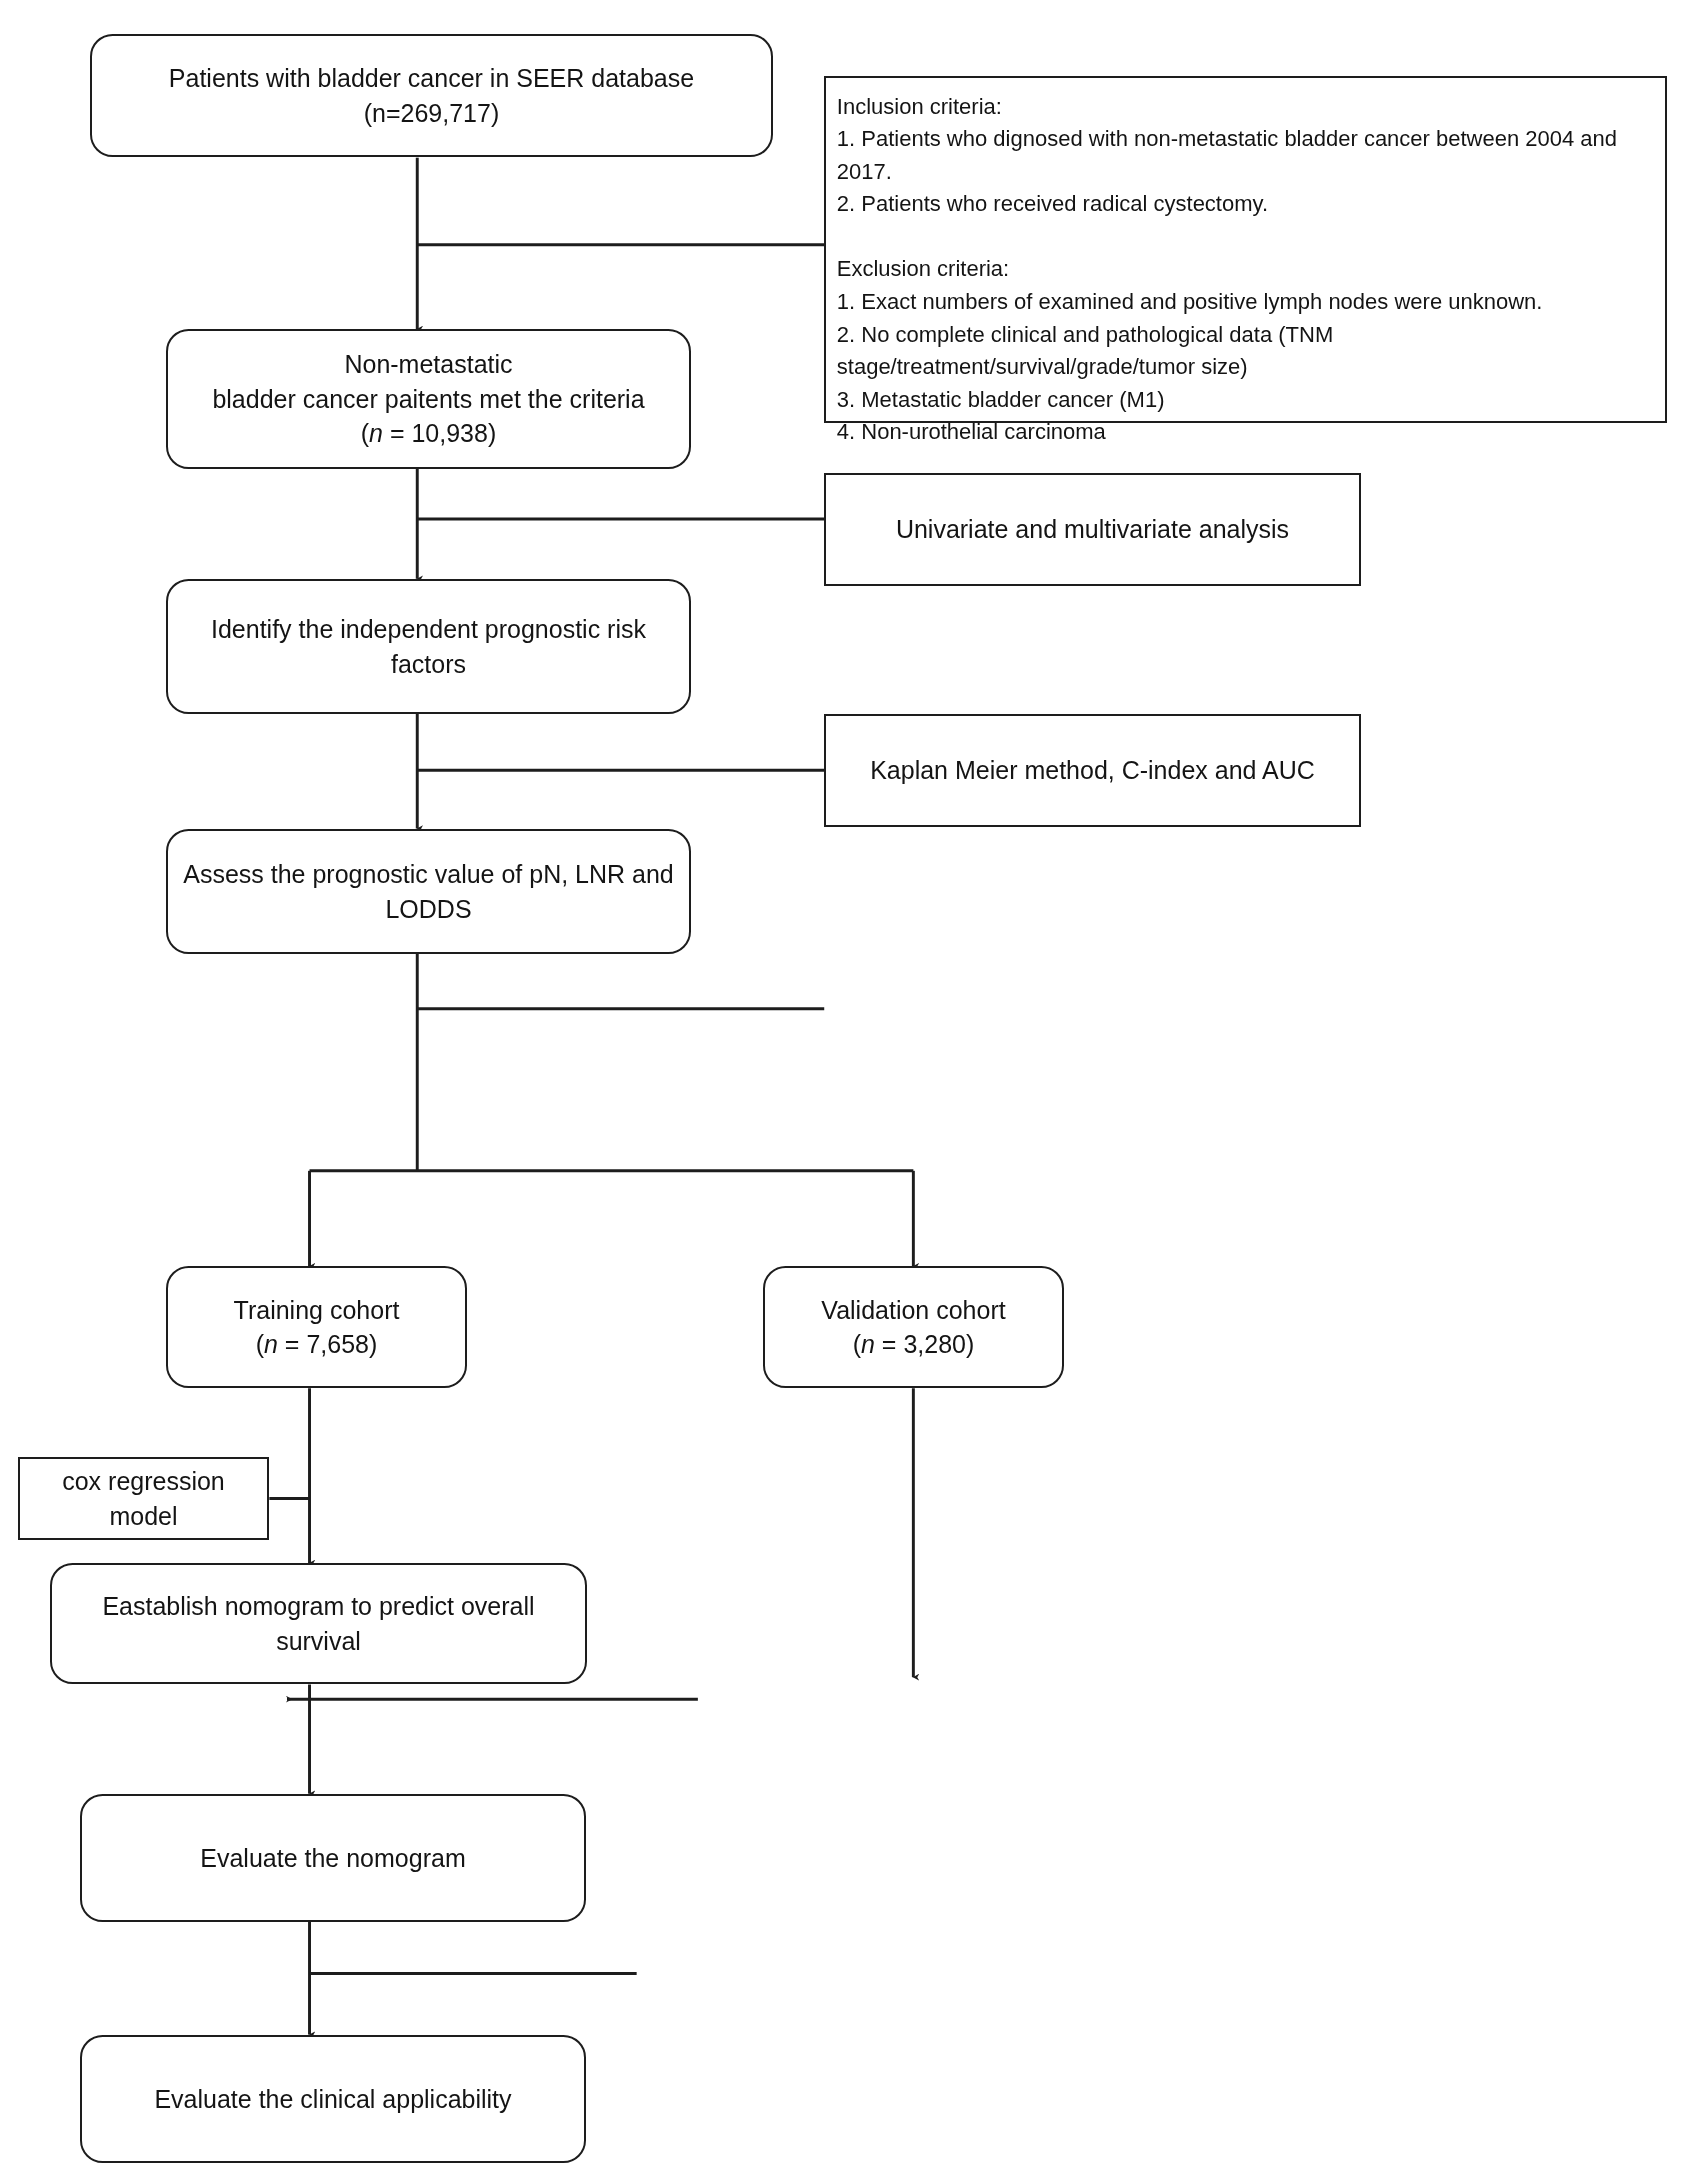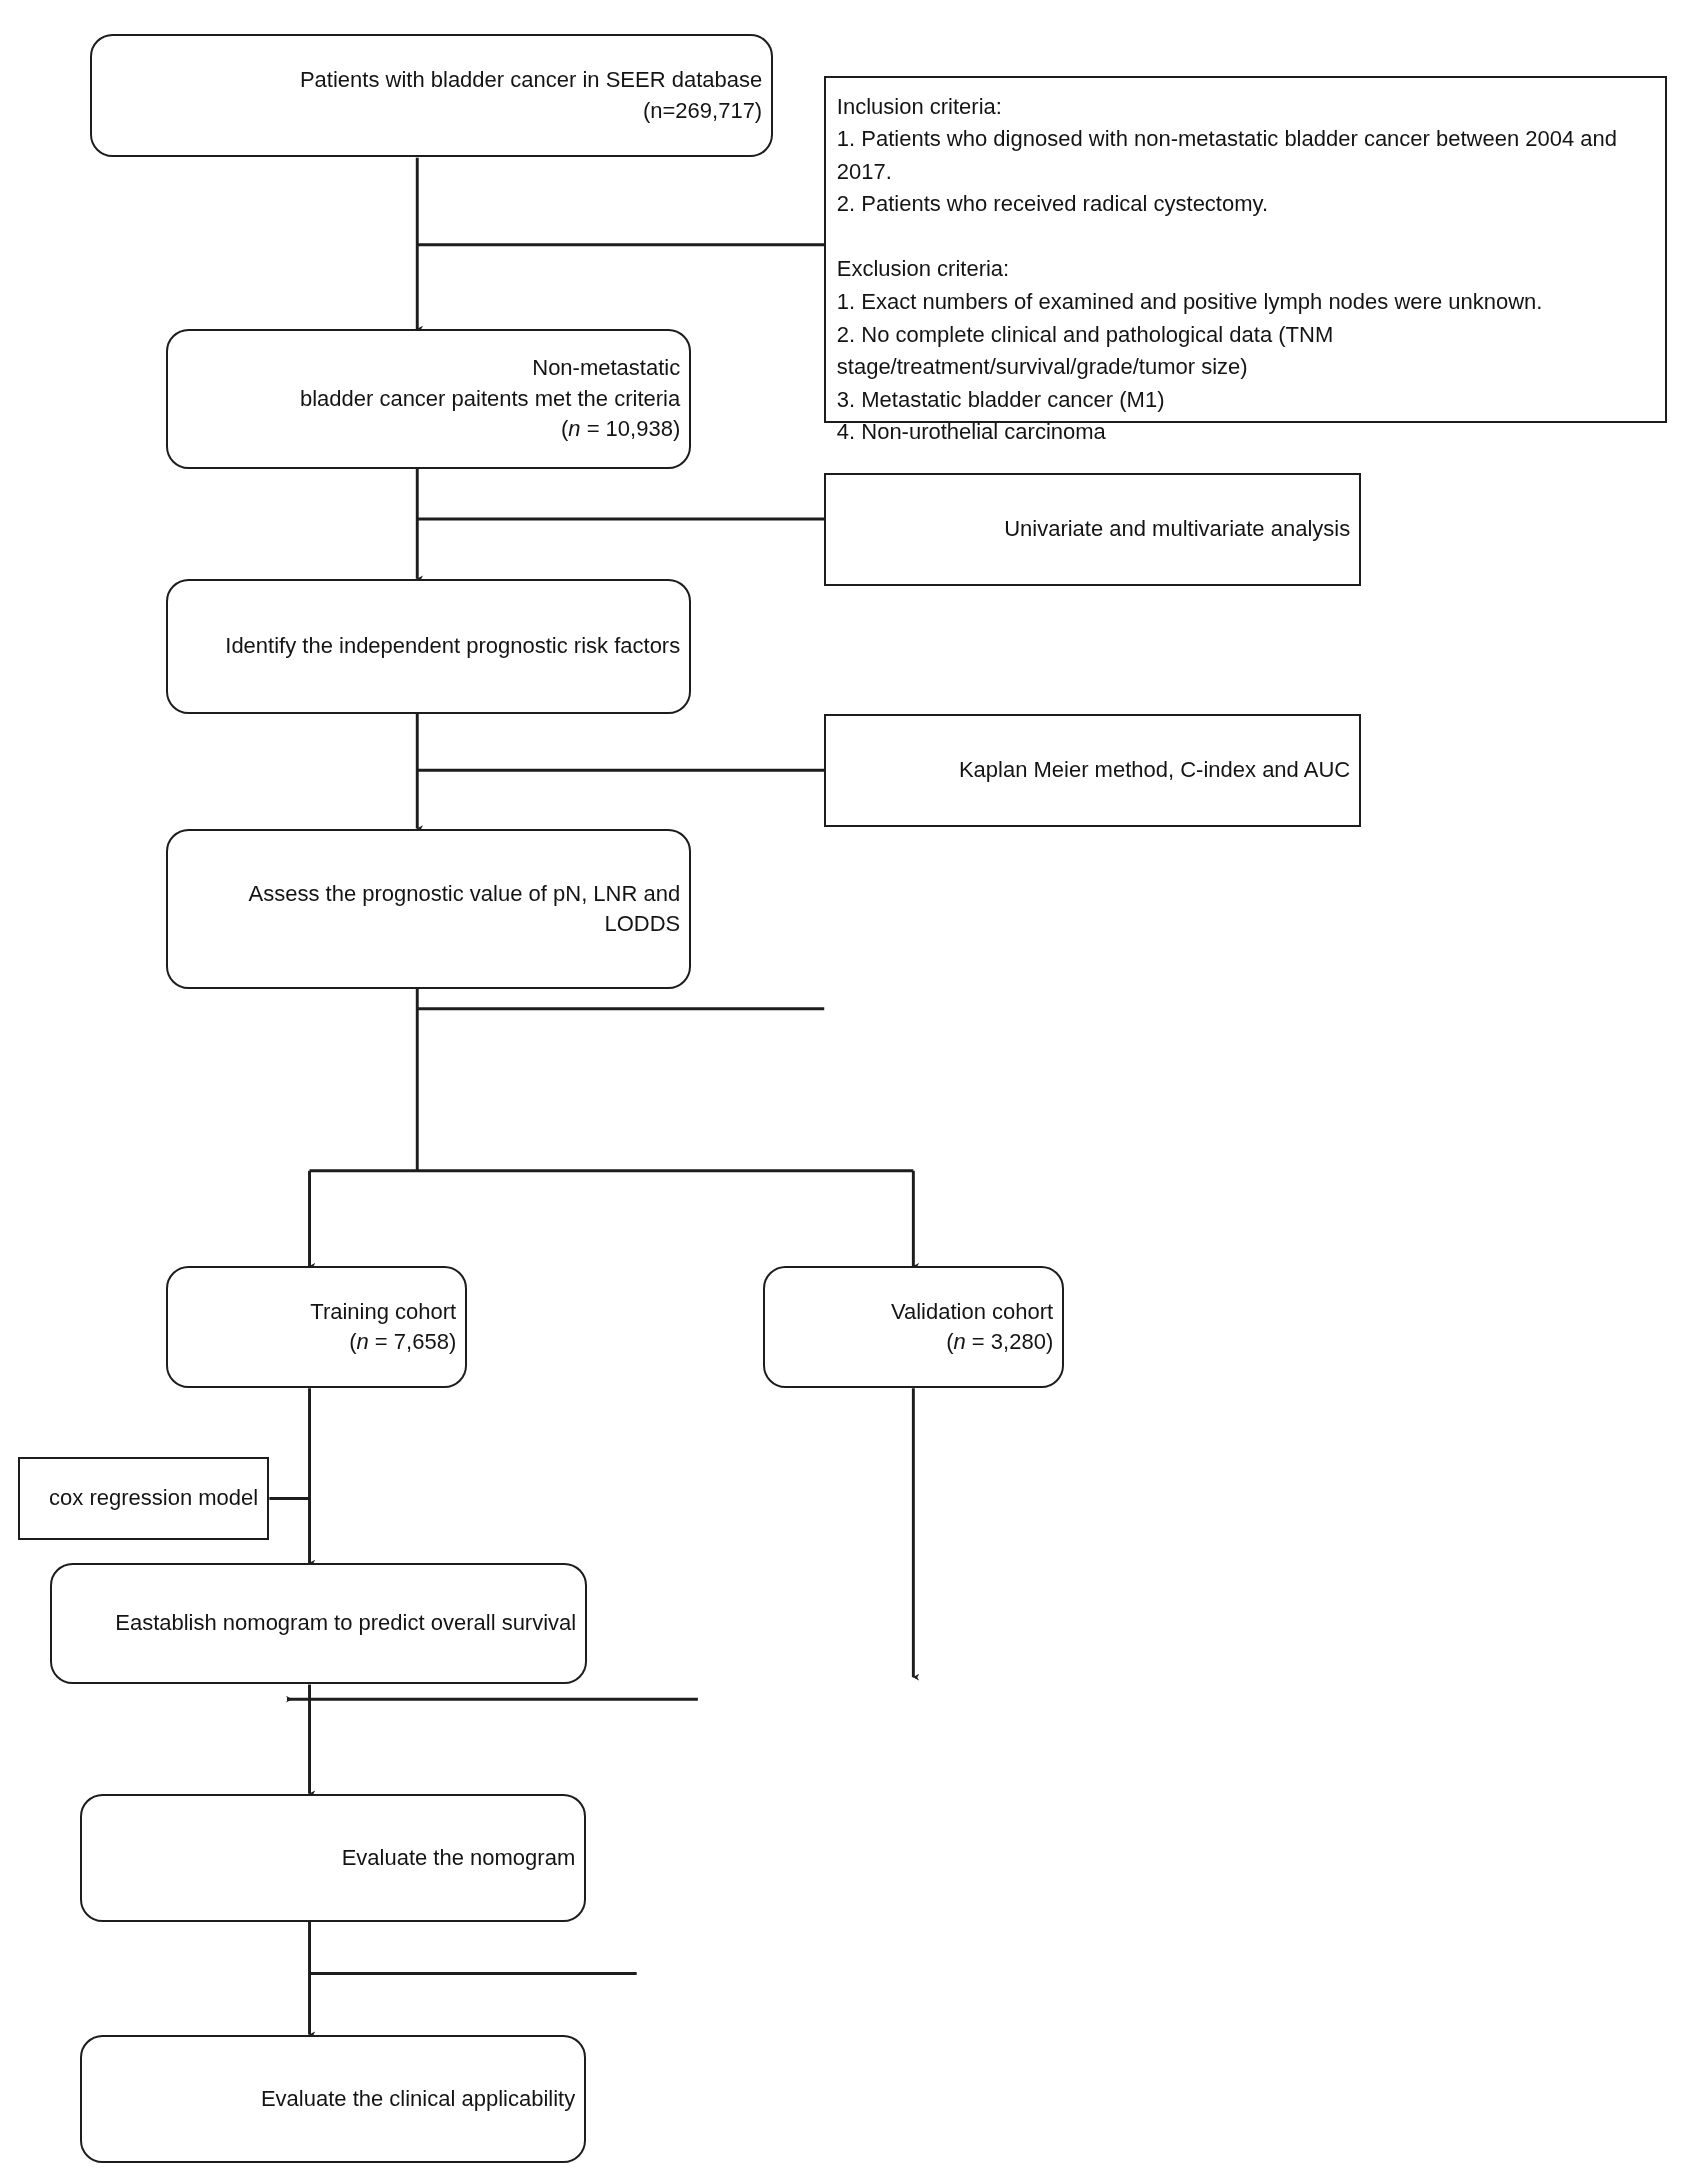--- a/index.html
+++ b/index.html
@@ -23,23 +23,23 @@
     height: 2183px;
   }
   .node {
     position: absolute;
     box-sizing: border-box;
     border: 2px solid #1d1d1d;
     background: #ffffff;
     display: flex;
     align-items: center;
     justify-content: center;
-    text-align: right;
+    text-align: center;
     color: #141414;
-    font-size: 22px;
+    font-size: 25px;
     line-height: 1.38;
     padding: 2.9px 8.8px;
   }
   .node.rounded { border-radius: 22.5px; }
   .node.left-align {
     justify-content: flex-start;
     text-align: left;
     align-items: flex-start;
     padding: 12.7px 10.8px;
     line-height: 1.48;
@@ -121,21 +121,21 @@
   </div>
 
   <div class="node rounded" style="left:166px; top:579px; width:525px; height:135px;">
     <span class="txt">Identify the independent prognostic risk factors</span>
   </div>
 
   <div class="node" style="left:824px; top:714px; width:537px; height:113px;">
     <span class="txt">Kaplan Meier method, C-index and AUC</span>
   </div>
 
-  <div class="node rounded" style="left:166px; top:829px; width:525px; height:160px;">
+  <div class="node rounded" style="left:166px; top:829px; width:525px; height:125px;">
     <span class="txt">Assess the prognostic value of pN, LNR and LODDS</span>
   </div>
 
 
   <div class="node rounded" style="left:166px; top:1266px; width:301px; height:122px;">
     <span class="txt"><span>Training cohort</span><br><span>(</span><span class="ital">n</span><span> = 7,658)</span></span>
   </div>
 
   <div class="node rounded" style="left:763px; top:1266px; width:301px; height:122px;">
     <span class="txt"><span>Validation cohort</span><br><span>(</span><span class="ital">n</span><span> = 3,280)</span></span>

